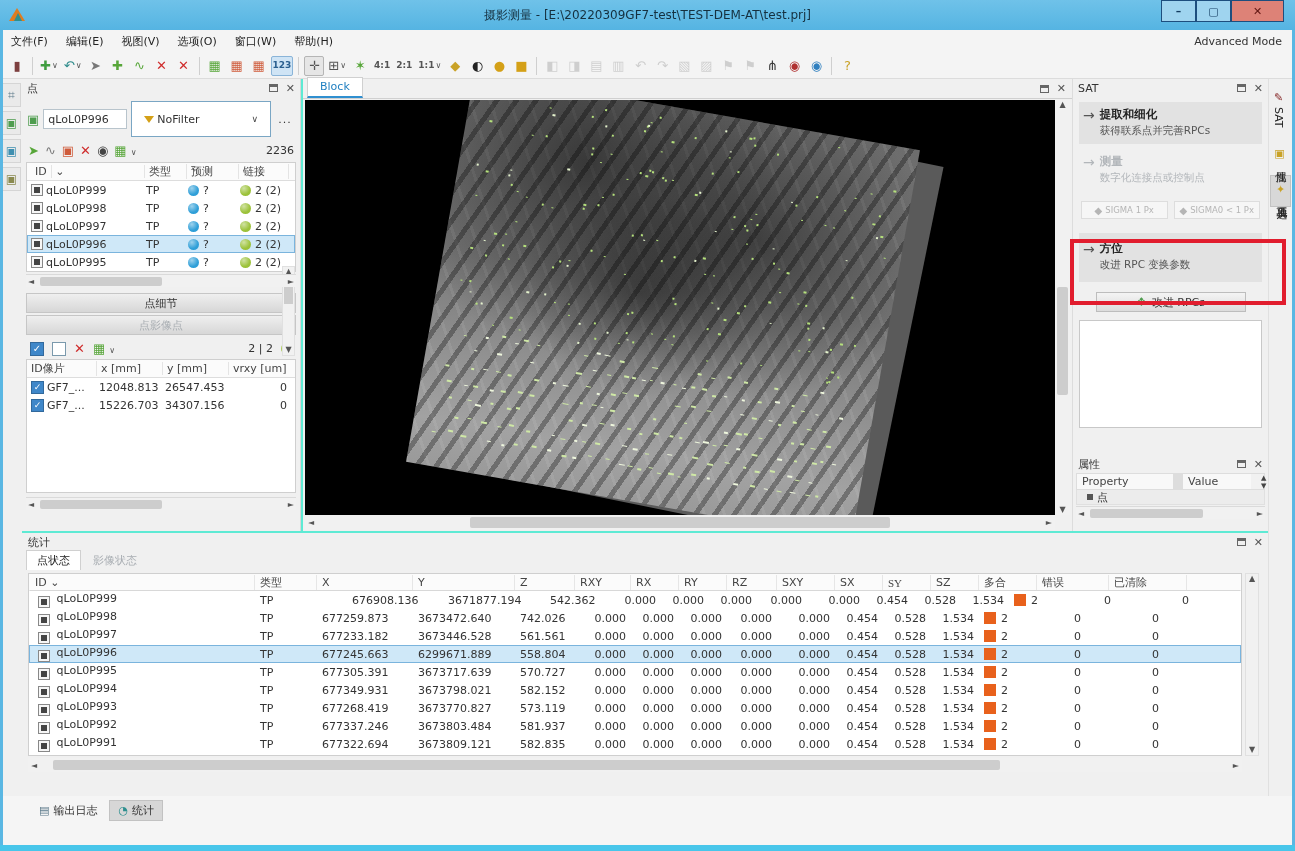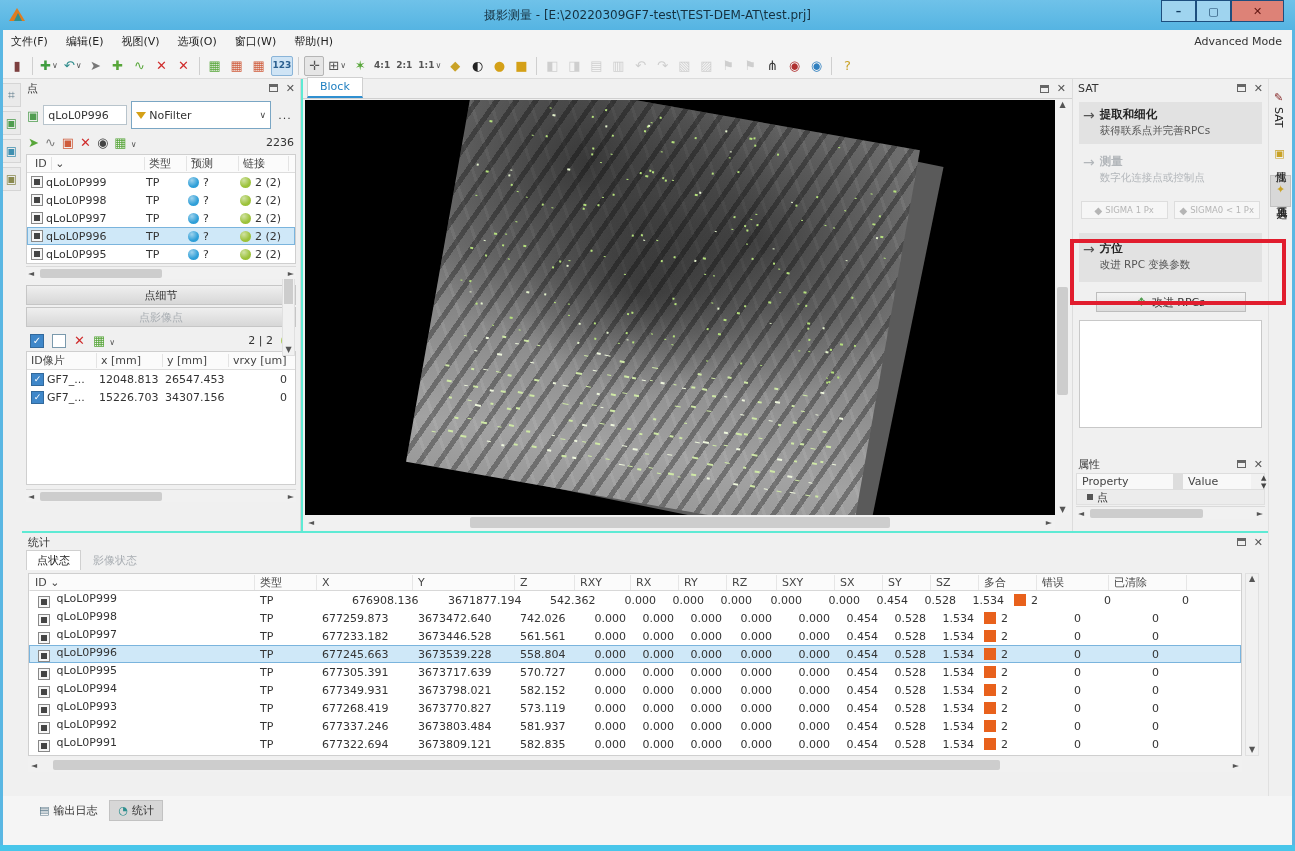--- a/index.html
+++ b/index.html
@@ -50,21 +50,21 @@
   .dot.green { background-color:#9cc23a; }
   .cb { width:14px; height:14px; border:1px solid #7a99ac; background:#fff; display:inline-flex; align-items:center; justify-content:center; font-size:10px; color:#fff; }
   .cb.checked { background:#3f87c9; border-color:#32699c; }
   .mini-scroll-h { height:13px; background:#f1f1f1; border-top:1px solid #dadada; position:relative; display:flex; align-items:center; justify-content:space-between; padding:0 2px; color:#555; font-size:8px; }
   .mini-scroll-h .thumb { position:absolute; left:14px; top:2px; height:9px; width:45%; background:#cdcdcd; border-radius:2px;}
 
   
   .points-panel { position:absolute; left:22px; top:79px; width:279px; height:452px; background:#f0f0f0; border-right:1px solid #d8d8d8; }
   .filter-row { display:flex; align-items:center; gap:4px; padding:4px 5px; }
   .cur-point { width:84px; height:20px; background:#fff; border:1px solid #b8c4cc; display:flex; align-items:center; padding:0 4px; }
-  .filter-combo { flex:1; height:28px; background:#fff; border:1px solid #7aa6c4; display:flex; align-items:center; padding:0 4px; gap:3px; }
+  .filter-combo { flex:1; height:36px; background:#fff; border:1px solid #7aa6c4; display:flex; align-items:center; padding:0 12px; gap:3px; }
   .filter-combo .caret { margin-left:auto; font-size:9px; color:#444; }
   .funnel { width:0; height:0; border-left:5px solid transparent; border-right:5px solid transparent; border-top:7px solid #d4a017; display:inline-block; }
   .more-btn { width:20px; text-align:center; letter-spacing:1px; color:#333; }
   .ptools-row { display:flex; align-items:center; gap:6px; padding:2px 6px 4px; }
   .ptools-row .count { margin-left:auto; color:#333; }
   .pico { font-size:13px; }
   .plist { margin:0 4px; background:#fff; border:1px solid #cfcfcf; }
   .plist-head { display:flex; height:18px; border-bottom:1px solid #ddd; background:#fbfbfb; align-items:center; }
   .plist-head span { padding:0 4px; border-right:1px solid #e4e4e4; color:#444; }
   .prow { display:flex; height:18px; align-items:center; border:1px solid transparent; }
@@ -897,21 +897,21 @@
           <span class="c" style="width: 62px;">类型</span>
           <span class="c" style="width: 96px;">X</span>
           <span class="c" style="width: 102px;">Y</span>
           <span class="c" style="width: 60px;">Z</span>
           <span class="c" style="width: 56px;">RXY</span>
           <span class="c" style="width: 48px;">RX</span>
           <span class="c" style="width: 48px;">RY</span>
           <span class="c" style="width: 50px;">RZ</span>
           <span class="c" style="width: 58px;">SXY</span>
           <span class="c" style="width: 48px;">SX</span>
-          <span class="c" style="width: 48px;">SY</span>
+          <span class="c" style="width: 48px; font-family: Liberation Serif, serif;">SY</span>
           <span class="c" style="width: 48px;">SZ</span>
           <span class="c" style="width: 58px;">多合</span>
           <span class="c" style="width: 72px;">错误</span>
           <span class="c" style="width: 78px;">已清除</span>
         </div>
         <div class="srow">
           <span class="c" style="width: 225px;"><span class="pt-ico" style="vertical-align: -3px;">
               <i></i>
             </span> qLoL0P999</span>
           <span class="c" style="width: 62px;">TP</span>
@@ -969,21 +969,21 @@
           <span class="c" style="width: 58px;"><span class="swatch" style="background: rgb(232, 97, 28);"></span>2</span>
           <span class="c" style="width: 72px; text-align: right; padding-right: 28px;">0</span>
           <span class="c" style="width: 78px; text-align: right; padding-right: 28px;">0</span>
         </div>
         <div class="srow selected">
           <span class="c" style="width: 225px;"><span class="pt-ico" style="vertical-align: -3px;">
               <i></i>
             </span> qLoL0P996</span>
           <span class="c" style="width: 62px;">TP</span>
           <span class="c" style="width: 96px;">677245.663</span>
-          <span class="c" style="width: 102px;">3673539.228</span>
+          <span class="c" style="width: 102px;">6299671.889</span>
           <span class="c" style="width: 60px;">558.804</span>
           <span class="c num" style="width: 56px;">0.000</span>
           <span class="c num" style="width: 48px;">0.000</span>
           <span class="c num" style="width: 48px;">0.000</span>
           <span class="c num" style="width: 50px;">0.000</span>
           <span class="c num" style="width: 58px;">0.000</span>
           <span class="c num" style="width: 48px;">0.454</span>
           <span class="c num" style="width: 48px;">0.528</span>
           <span class="c num" style="width: 48px;">1.534</span>
           <span class="c" style="width: 58px;"><span class="swatch" style="background: rgb(232, 97, 28);"></span>2</span>

